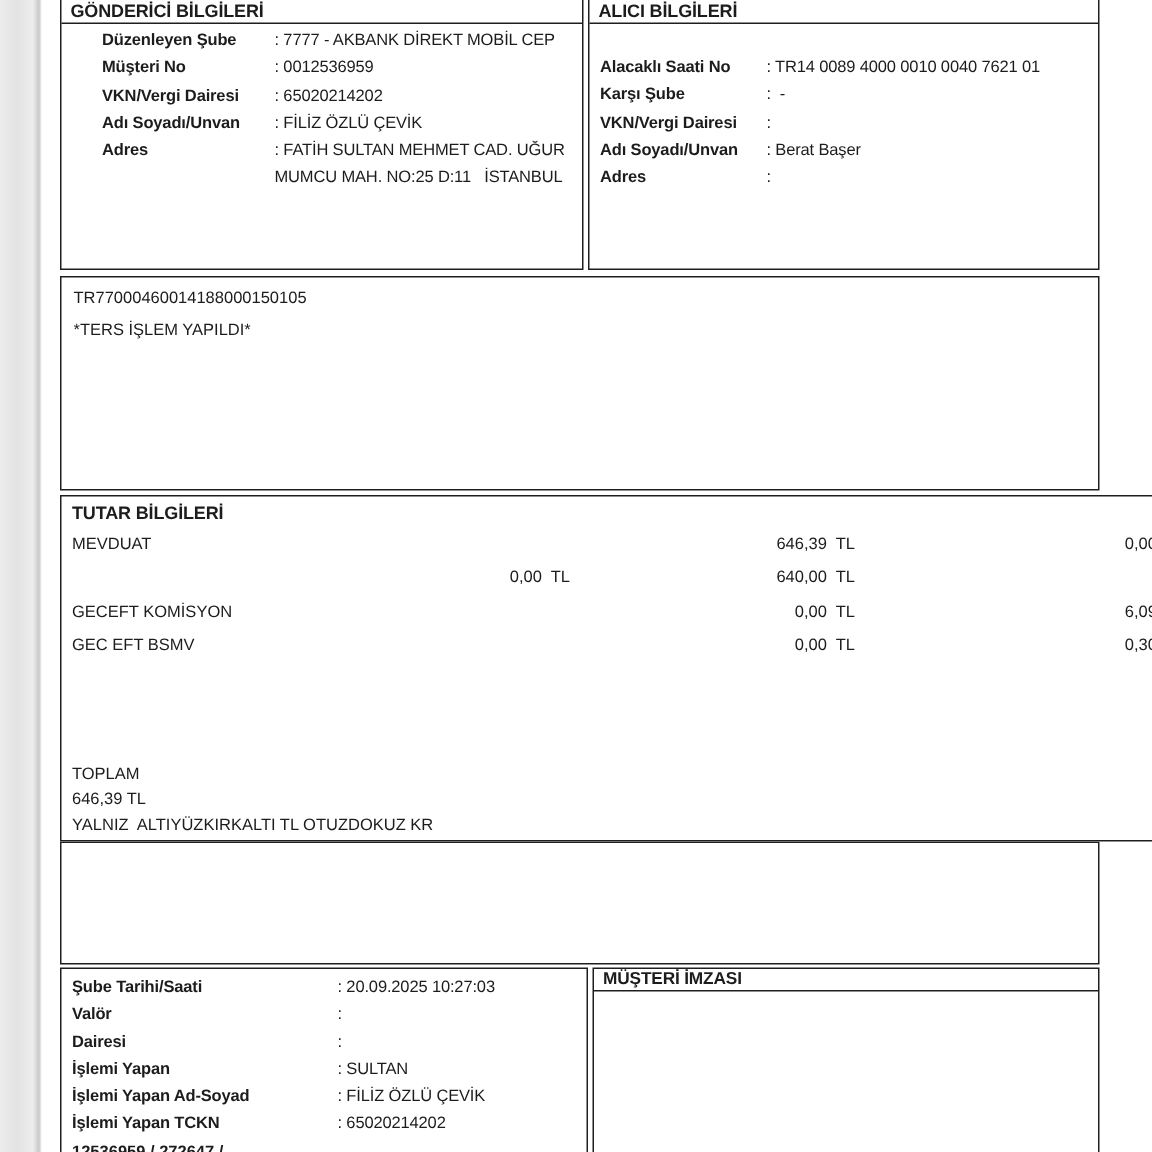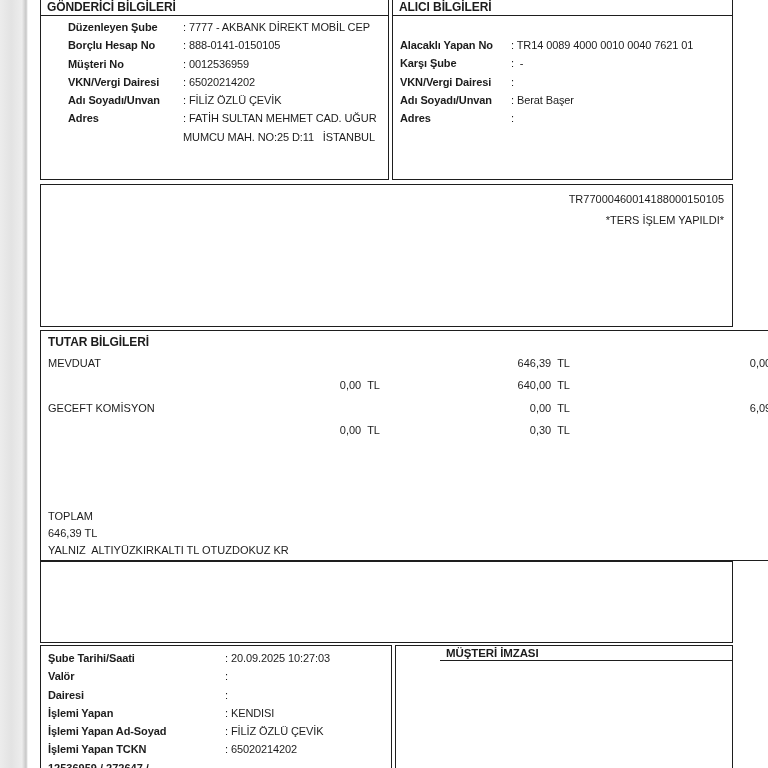--- a/index.html
+++ b/index.html
@@ -28,21 +28,21 @@
   
   .rows { padding:2px 4px 0 7px; }
   .rows.offset-one { padding-top:20px; }
   .kvrow { display:flex; line-height:18.3px; font-size:11px; }
   .kvrow .lbl { font-weight:bold; flex-shrink:0; letter-spacing:-0.1px; }
   .kvrow .val { white-space:pre-wrap; letter-spacing:-0.1px; }
   .w-sender .lbl { width:115px;margin-left:20px; }
   .w-recipient .lbl { width:111px; }
   .w-txn .lbl { width:177px; }
   
-  .ref-box { font-size:11px; line-height:21px; padding:4px 8px;text-align:right; }
+  .ref-box { font-size:11px; line-height:21px; padding:4px 8px; }
   
   .amounts-box { display:flex; flex-direction:column; }
   .amt-title { font-size:12px; font-weight:bold; padding:4px 0 3px 7px; letter-spacing:-0.1px; }
   .amt-row {
     display:grid; grid-template-columns:1fr 190px 220px;
     font-size:11px; line-height:22.4px; padding:0 5px 0 7px;
   }
   .amt-row .c1, .amt-row .c2 { text-align:right; white-space:pre; }
   .total-row {
     margin-top:auto; display:flex; justify-content:space-between;
@@ -58,24 +58,20 @@
 <div class="scan-edge"></div>
 
 <div class="box" style="left:40px; top:-3px; width:349px; height:183px;">
   <div class="box-title underlined">GÖNDERİCİ BİLGİLERİ</div>
   <div class="rows w-sender">
     <div class="kvrow">
       <span class="lbl">Düzenleyen Şube</span>
       <span class="val">: 7777 - AKBANK DİREKT MOBİL CEP</span>
     </div>
     <div class="kvrow">
-      <span class="lbl">Borçlu Hesap No</span>
-      <span class="val">: 888-0141-0150105</span>
-    </div>
-    <div class="kvrow">
       <span class="lbl">Müşteri No</span>
       <span class="val">: 0012536959</span>
     </div>
     <div class="kvrow">
       <span class="lbl">VKN/Vergi Dairesi</span>
       <span class="val">: 65020214202</span>
     </div>
     <div class="kvrow">
       <span class="lbl">Adı Soyadı/Unvan</span>
       <span class="val">: FİLİZ ÖZLÜ ÇEVİK</span>
@@ -85,21 +81,21 @@
       <span class="val">: FATİH SULTAN MEHMET CAD. UĞUR
 MUMCU MAH. NO:25 D:11   İSTANBUL</span>
     </div>
   </div>
 </div>
 
 <div class="box" style="left:392px; top:-3px; width:341px; height:183px;">
   <div class="box-title underlined">ALICI BİLGİLERİ</div>
   <div class="rows w-recipient offset-one">
     <div class="kvrow">
-      <span class="lbl">Alacaklı Yapan No</span>
+      <span class="lbl">Alacaklı Saati No</span>
       <span class="val">: TR14 0089 4000 0010 0040 7621 01</span>
     </div>
     <div class="kvrow">
       <span class="lbl">Karşı Şube</span>
       <span class="val">:  -</span>
     </div>
     <div class="kvrow">
       <span class="lbl">VKN/Vergi Dairesi</span>
       <span class="val">:</span>
     </div>
@@ -129,20 +125,21 @@
   <div class="amt-row">
     <span class="c1">0,00  TL</span>
     <span class="c2">640,00  TL</span>
   </div>
   <div class="amt-row">
     <span>GECEFT KOMİSYON</span>
     <span class="c1">0,00  TL</span>
     <span class="c2">6,09  TL</span>
   </div>
   <div class="amt-row">
+    <span>GEC EFT BSMV</span>
     <span class="c1">0,00  TL</span>
     <span class="c2">0,30  TL</span>
   </div>
   <div class="total-row">
     <span>TOPLAM</span>
     <span>646,39 TL</span>
   </div>
   <div class="words-row">YALNIZ  ALTIYÜZKIRKALTI TL OTUZDOKUZ KR</div>
 </div>
 
@@ -157,30 +154,30 @@
     <div class="kvrow">
       <span class="lbl">Valör</span>
       <span class="val">:</span>
     </div>
     <div class="kvrow">
       <span class="lbl">Dairesi</span>
       <span class="val">:</span>
     </div>
     <div class="kvrow">
       <span class="lbl">İşlemi Yapan</span>
-      <span class="val">: KENDISI</span>
+      <span class="val">: SULTAN</span>
     </div>
     <div class="kvrow">
       <span class="lbl">İşlemi Yapan Ad-Soyad</span>
       <span class="val">: FİLİZ ÖZLÜ ÇEVİK</span>
     </div>
     <div class="kvrow">
       <span class="lbl">İşlemi Yapan TCKN</span>
       <span class="val">: 65020214202</span>
     </div>
     <div class="footer-code">12536959 / 272647 /</div>
   </div>
 </div>
 
 <div class="box" style="left:395px; top:645px; width:338px; height:128px;">
-  <div class="box-title underlined" style="font-size:11.5px; padding-top:1px;margin-left:44px;">MÜŞTERİ İMZASI</div>
+  <div class="box-title underlined" style="font-size:11.5px; padding-top:1px;">MÜŞTERİ İMZASI</div>
   <div class="sig-body"></div>
 </div>
 
 </body></html>

